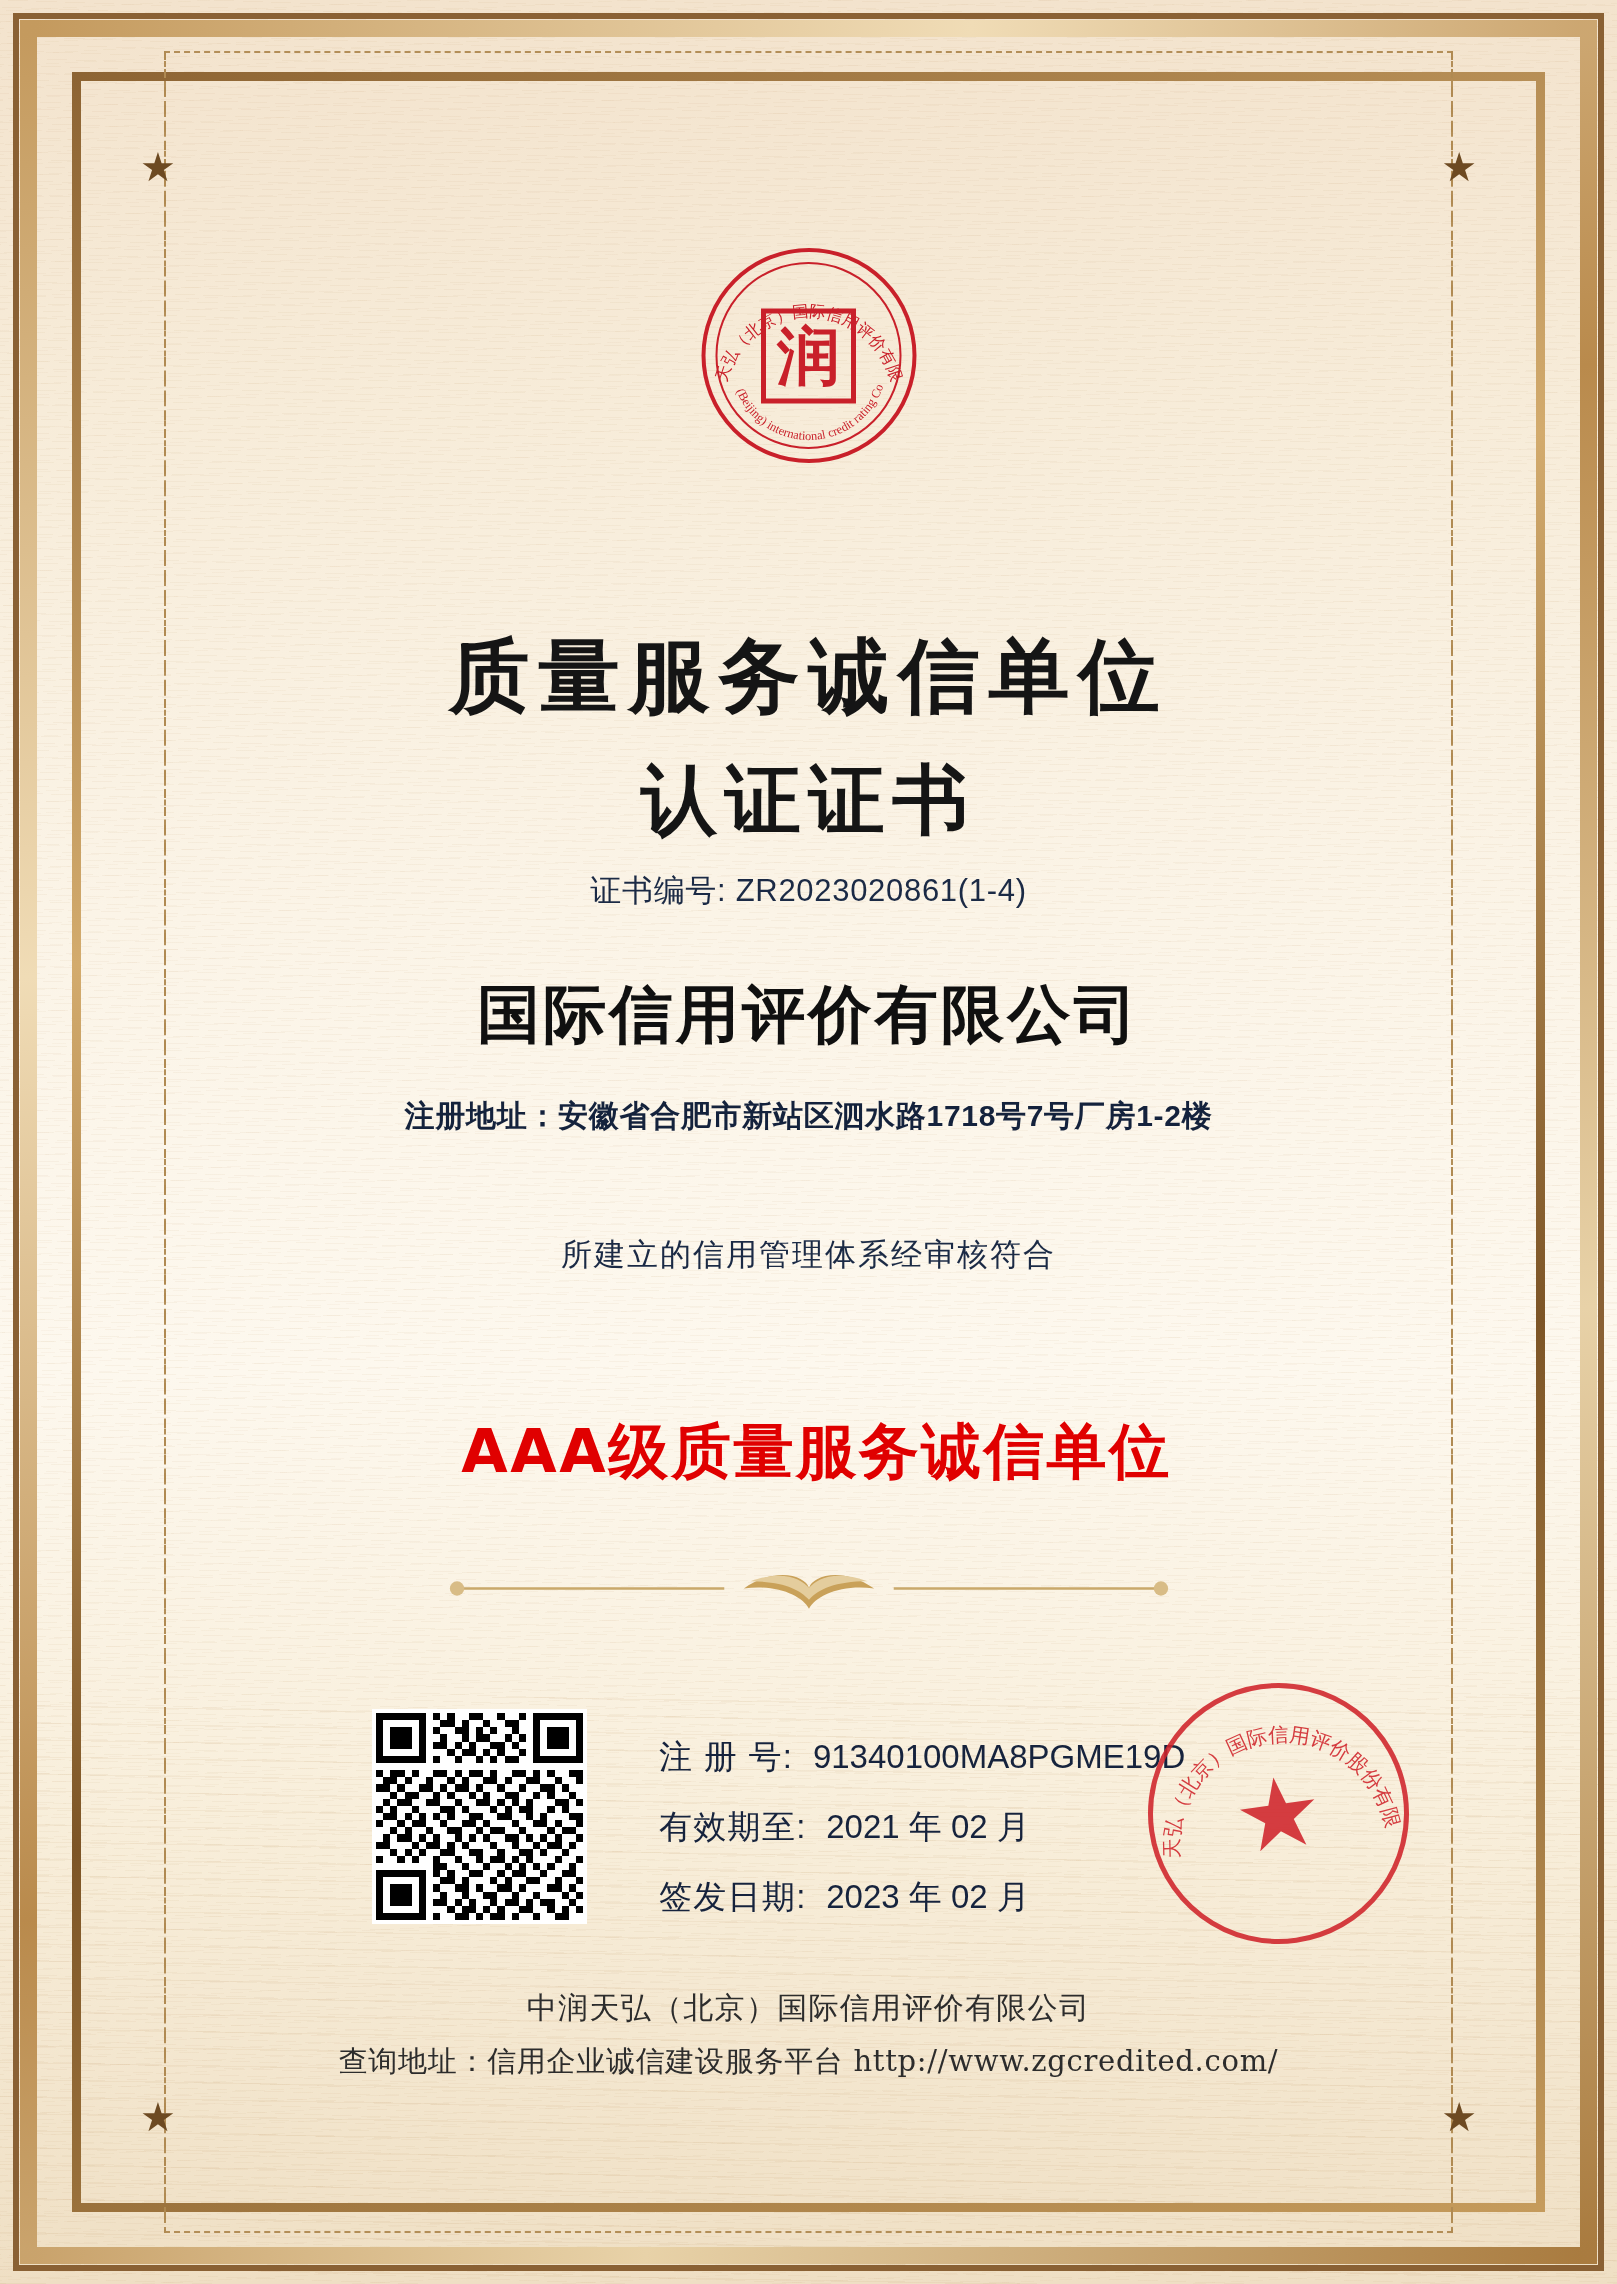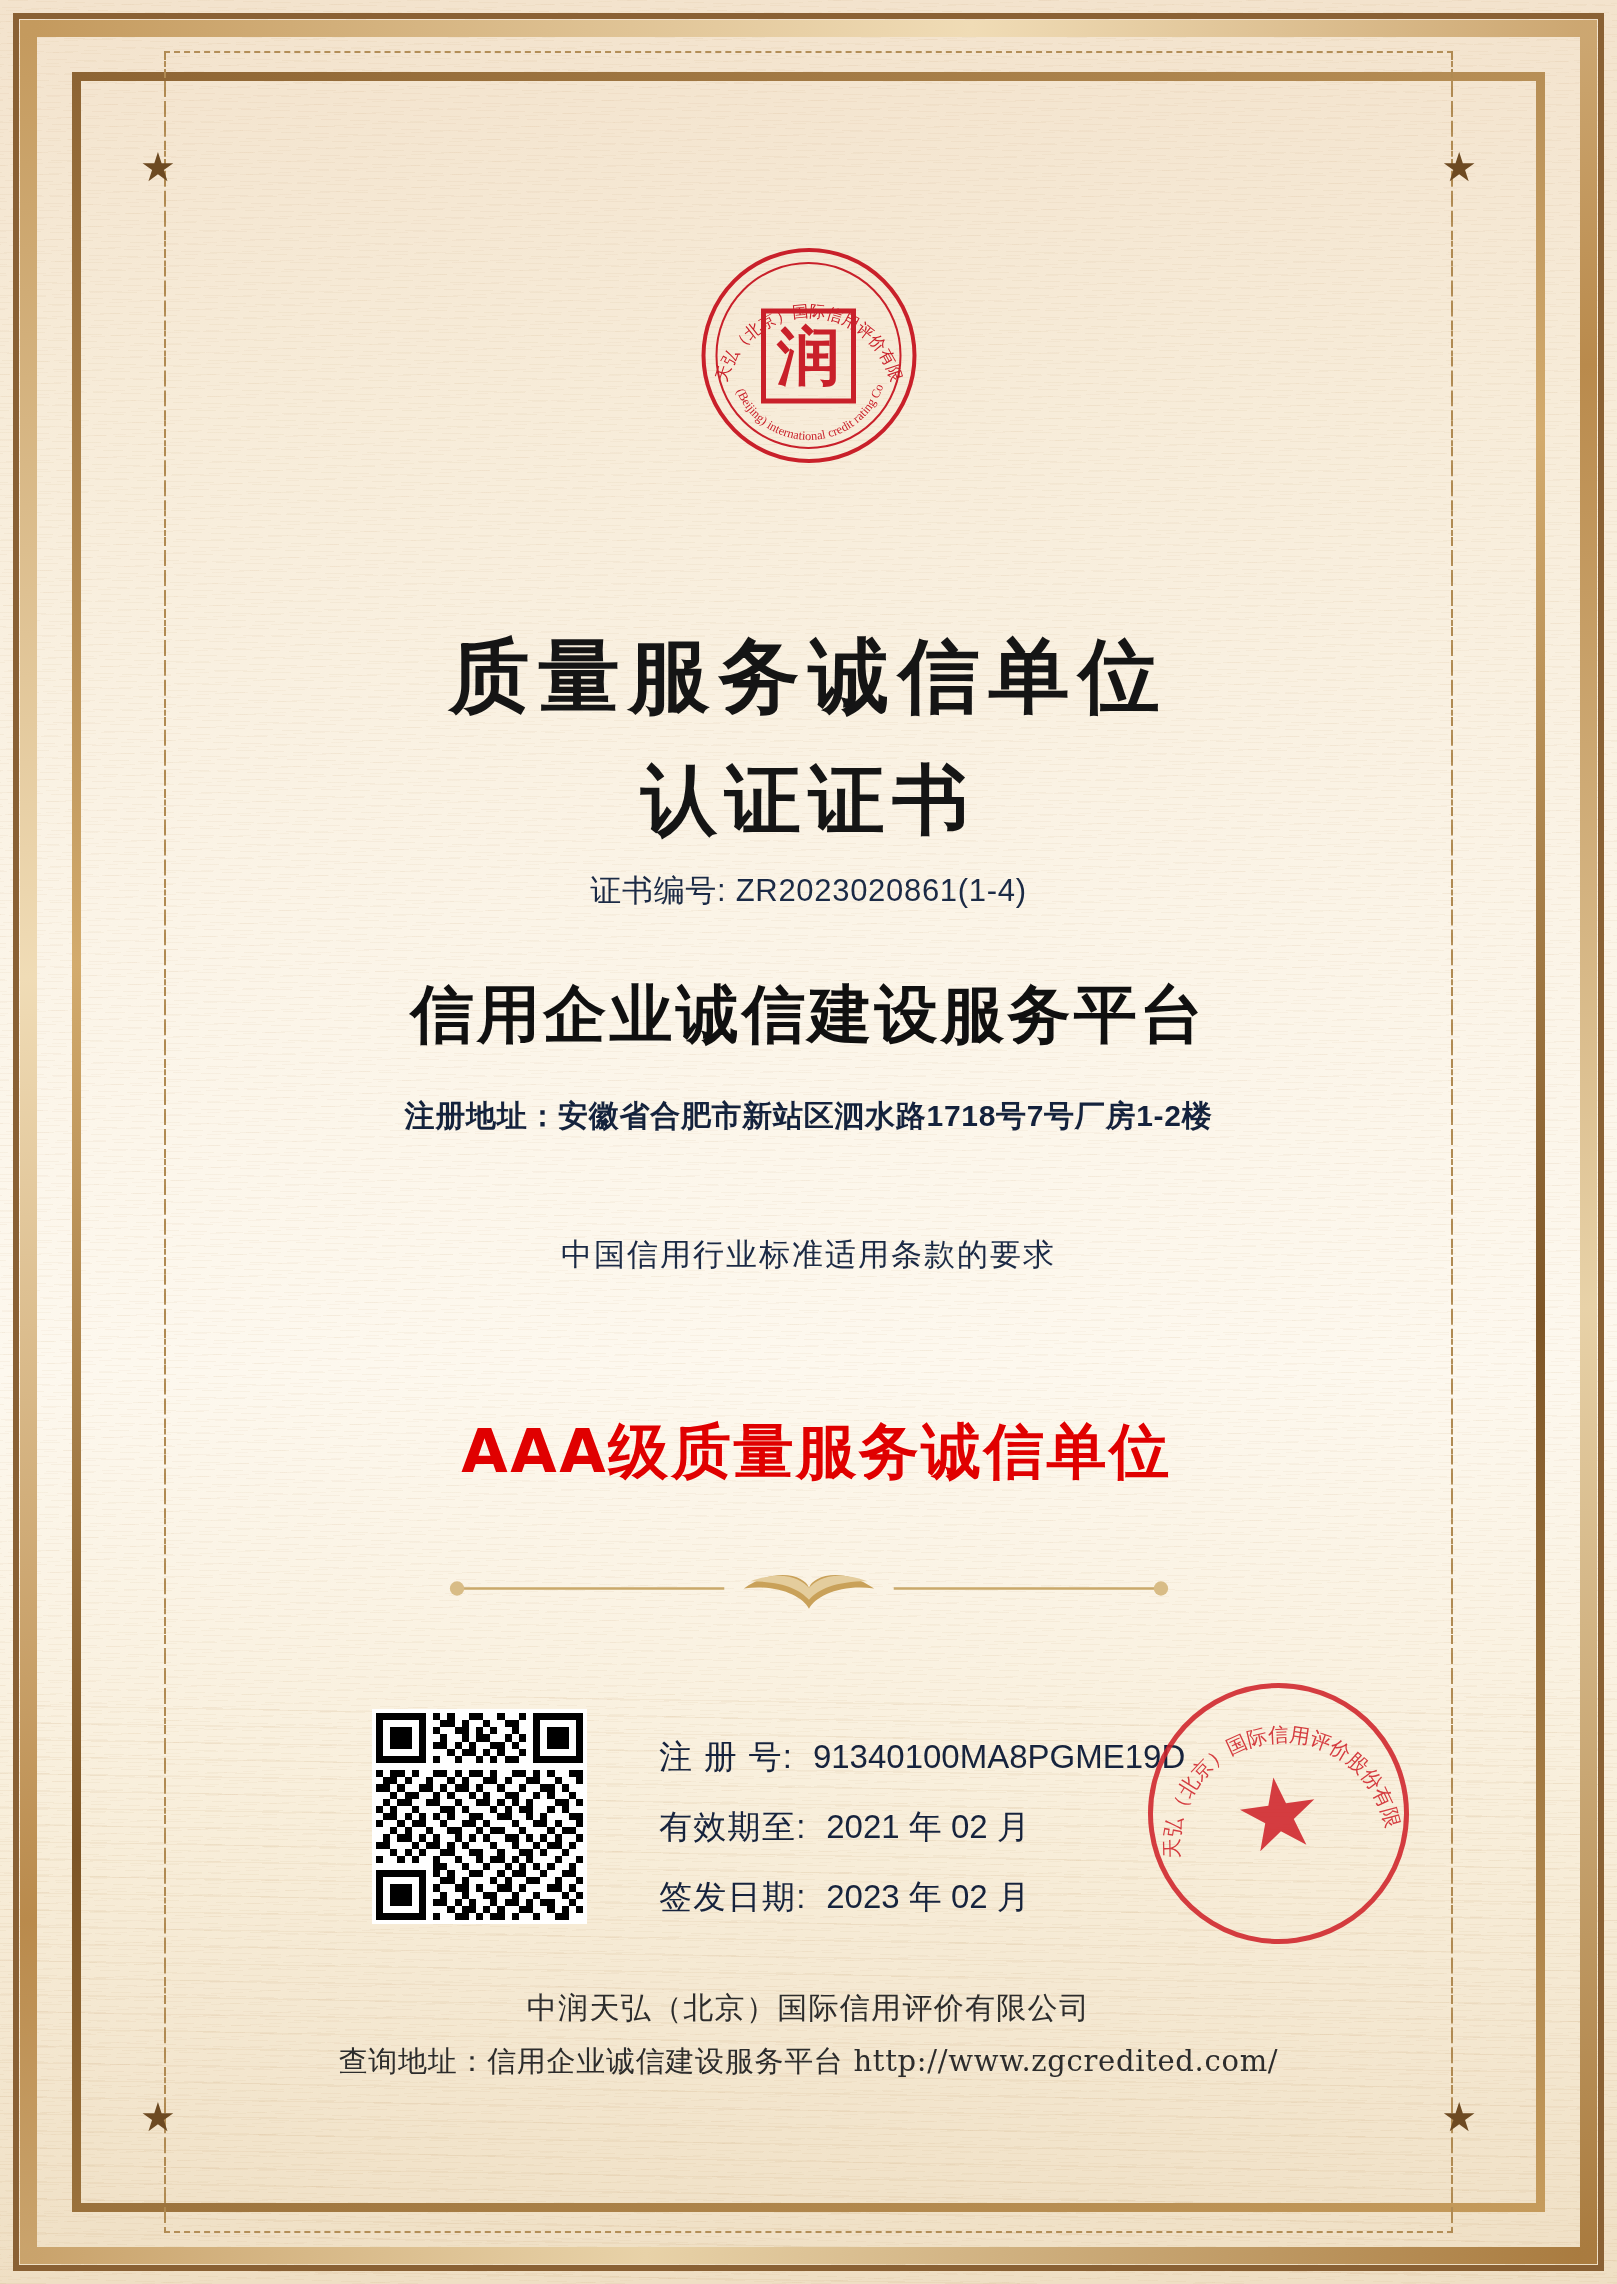--- a/index.html
+++ b/index.html
@@ -350,25 +350,25 @@
         </svg>
       </div>
       <div class="logo-square">润</div>
     </div>
 
     <div class="title-main">质量服务诚信单位</div>
     <div class="title-sub">认证证书</div>
 
     <div class="cert-no">证书编号: ZR2023020861(1-4)</div>
 
-    <div class="company">信用企业诚信建设服务平台</div>
+    <div class="company">国际信用评价有限公司</div>
 
     <div class="address">注册地址：安徽省合肥市新站区泗水路1718号7号厂房1-2楼</div>
 
-    <div class="body-line-1">中国信用行业标准适用条款的要求</div>
+    <div class="body-line-1">所建立的信用管理体系经审核符合</div>
 
     <div class="grade">AAA级质量服务诚信单位</div>
 
     <div class="divider">
       <svg viewBox="0 0 1120 90" preserveAspectRatio="none">
         <line x1="20" y1="45" x2="430" y2="45" stroke="#c9a86a" stroke-width="4"></line>
         <line x1="690" y1="45" x2="1100" y2="45" stroke="#c9a86a" stroke-width="4"></line>
         <circle cx="20" cy="45" r="11" fill="#d8bc86"></circle>
         <circle cx="1100" cy="45" r="11" fill="#d8bc86"></circle>
         <path d="M460,45 C510,10 555,26 560,44 C565,26 610,10 660,45 C610,38 570,56 560,76 C550,56 510,38 460,45 Z" fill="#c9a159"></path>

